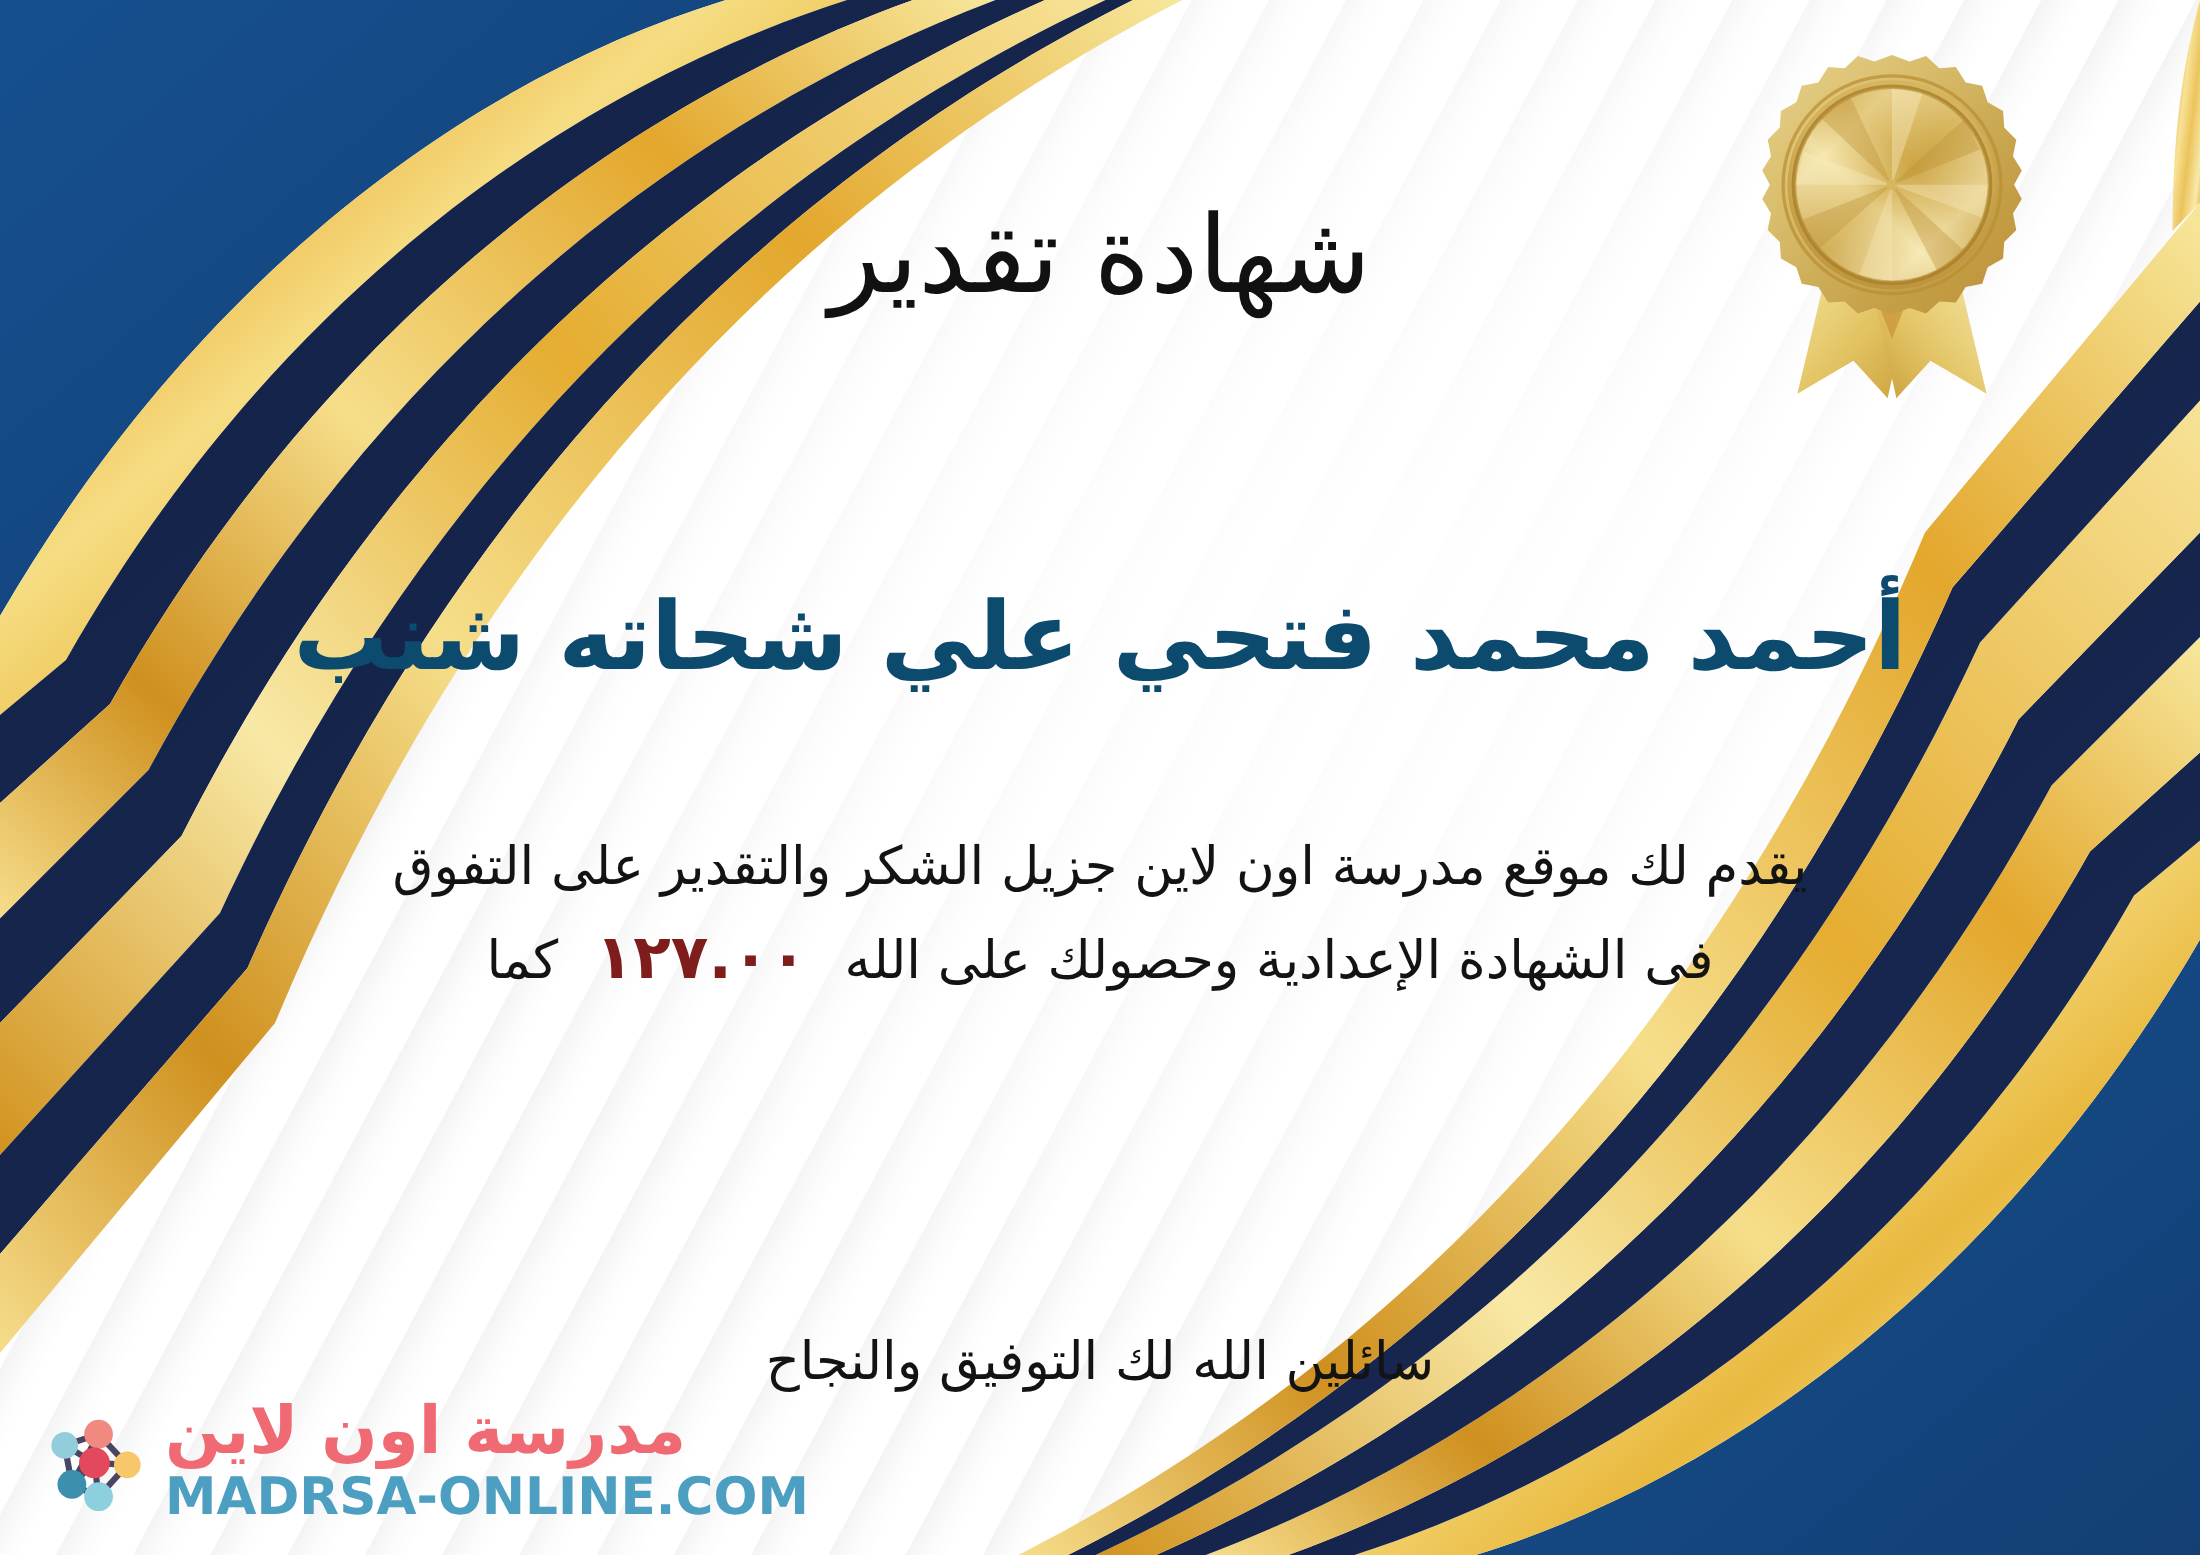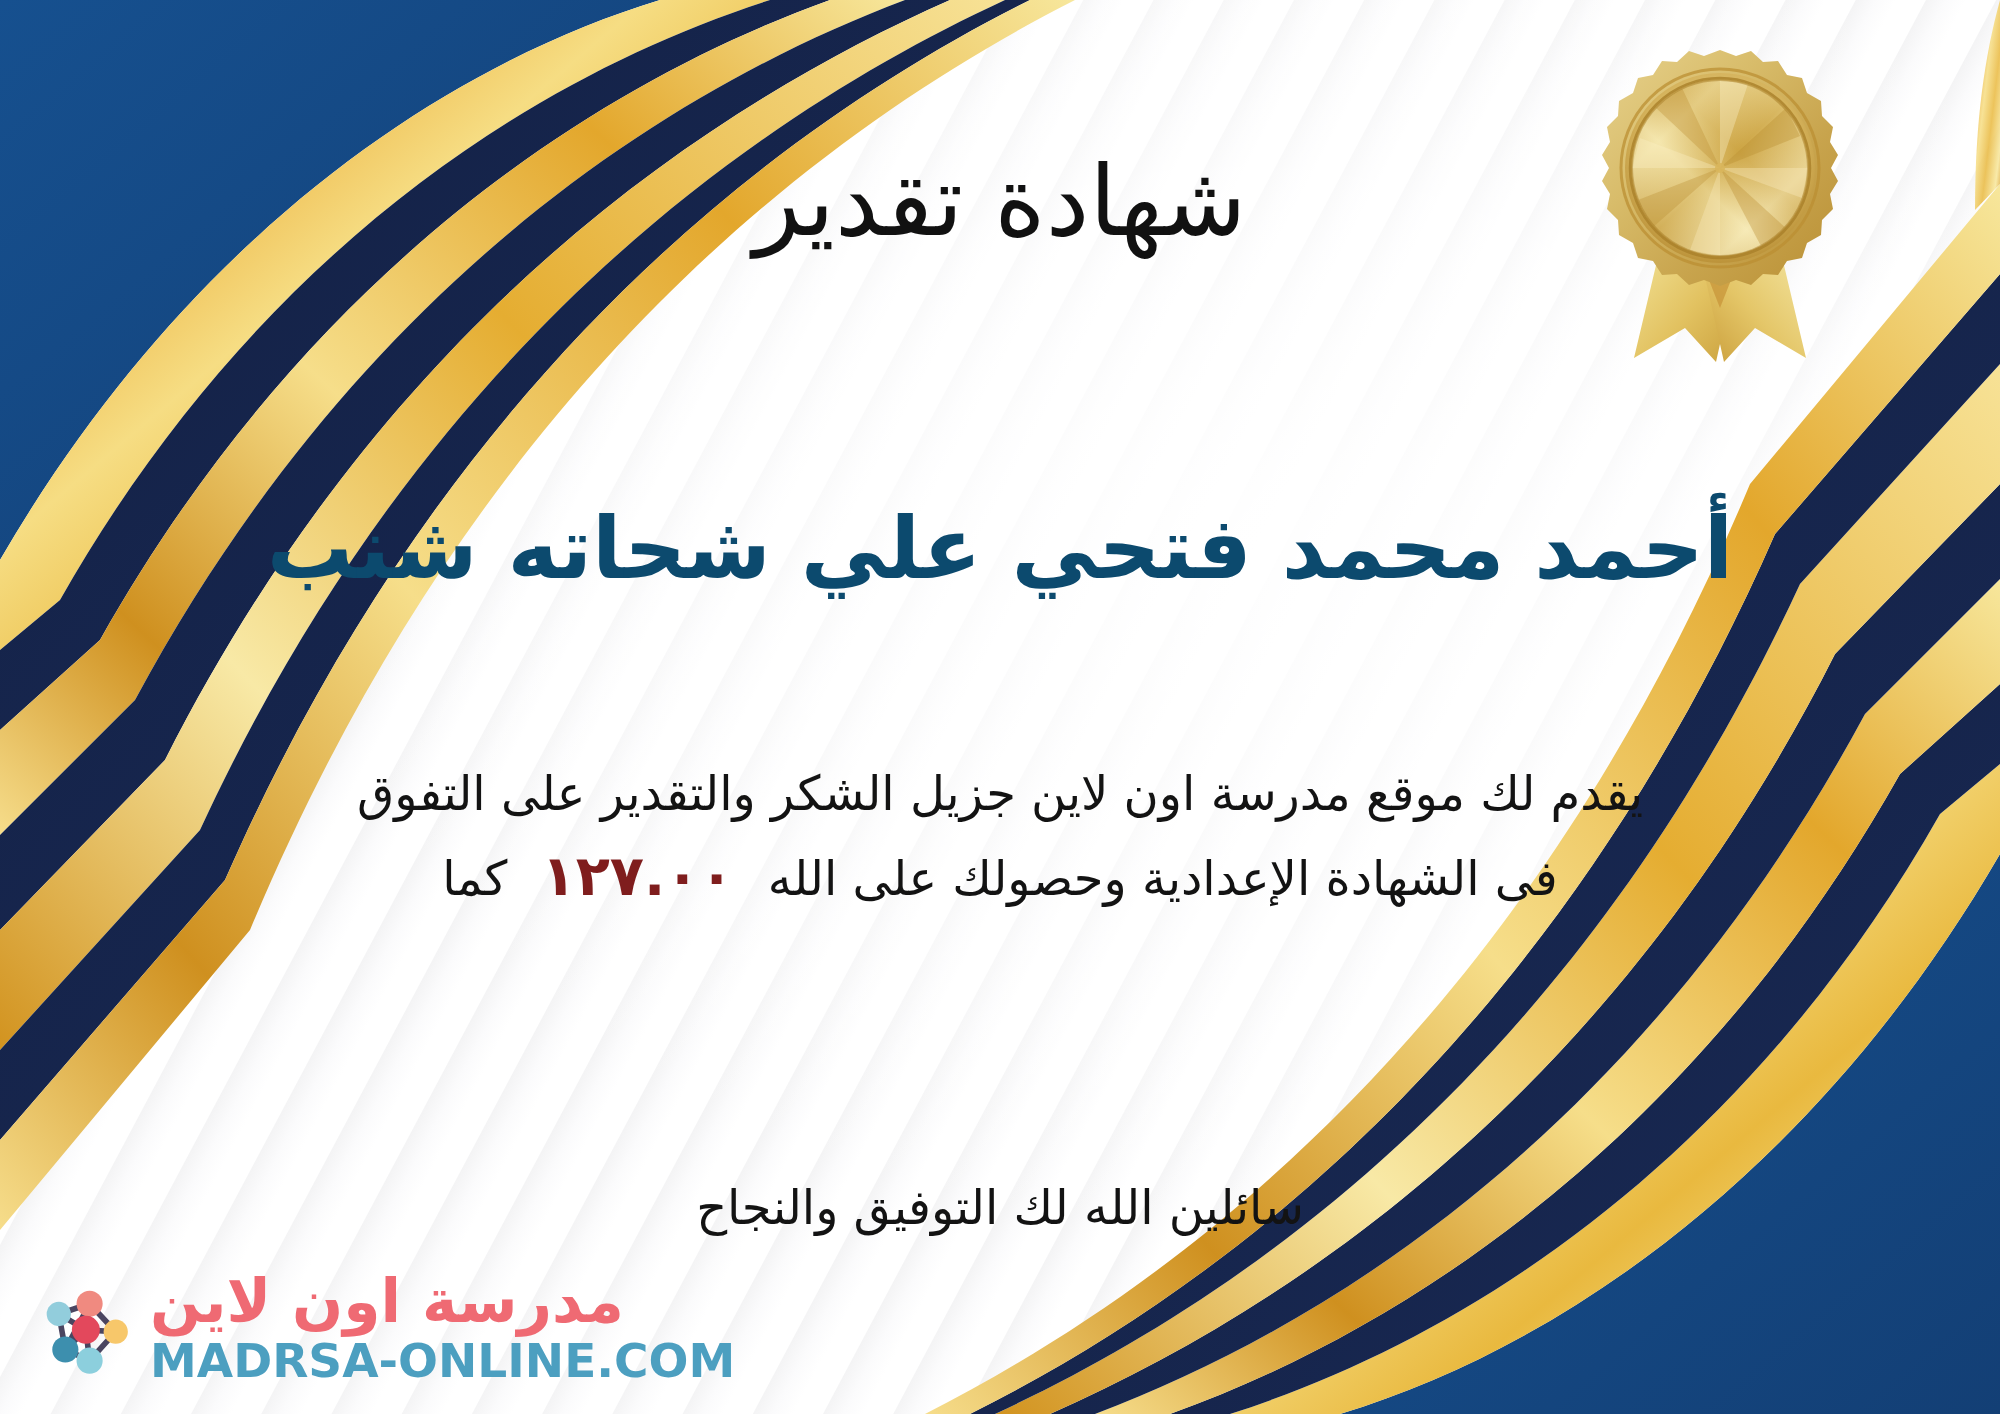--- a/index.html
+++ b/index.html
@@ -55,20 +55,21 @@
     right: 150px;
     width: 260px;
     height: 330px;
   }
 
   
   .content {
     position: absolute;
     inset: 0;
     text-align: center;
+    margin-top: 31px;
   }
   .cert-title {
     position: absolute;
     top: 150px;
     left: 0;
     right: 0;
     font-size: 98px;
     line-height: 1.05;
     font-weight: 400;
     color: #111111;
@@ -79,21 +80,21 @@
     top: 500px;
     left: 0;
     right: 0;
     font-size: 86px;
     line-height: 1.12;
     font-weight: 700;
     color: #0c4a6e;
   }
   .body-para {
     position: absolute;
-    top: 756px;
+    top: 720px;
     left: 60px;
     right: 60px;
     font-size: 48px;
     line-height: 1.58;
     color: #131313;
     font-weight: 400;
   }
   .score {
     color: #7f1d1d;
     font-weight: 700;

